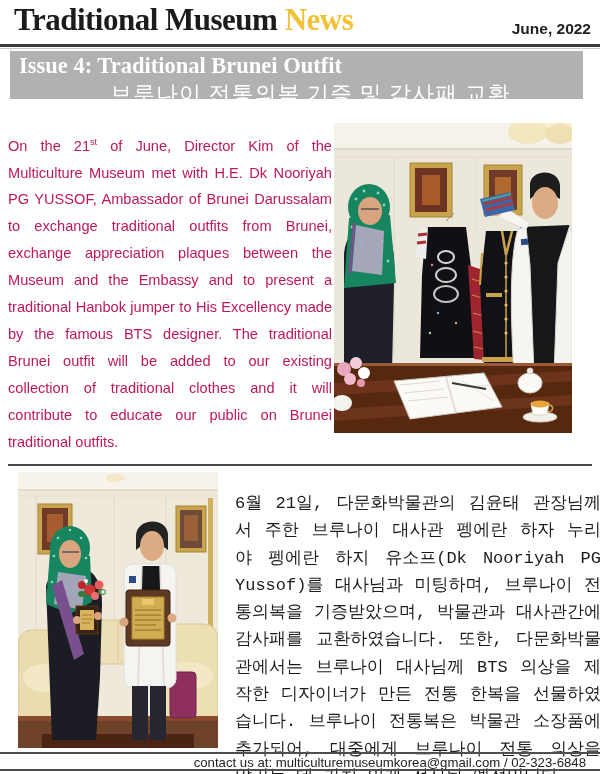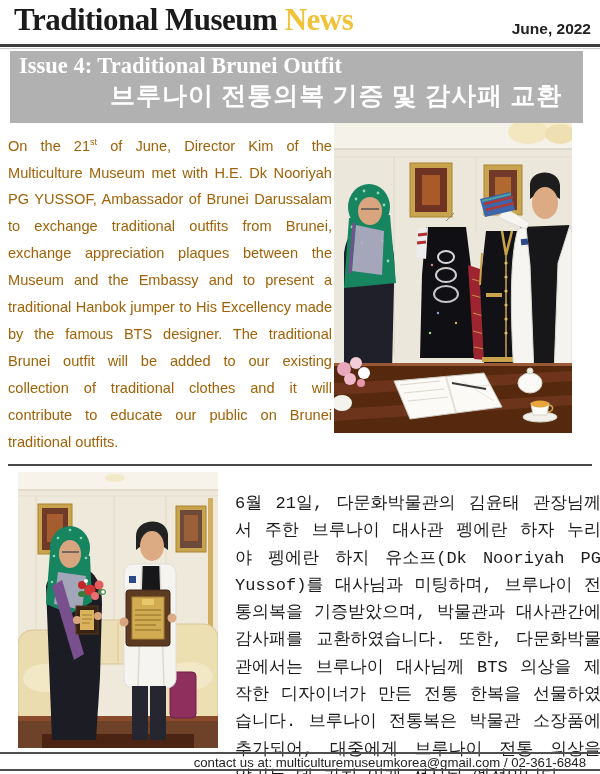--- a/index.html
+++ b/index.html
@@ -23,39 +23,39 @@
   .masthead-date{
     position:absolute;right:9px;top:20px;
     font-family:"Liberation Sans",sans-serif;
     font-weight:700;font-size:15.5px;color:#222;text-align:right;
   }
   .top-rule{position:absolute;left:0;top:44px;width:600px;height:3px;background:#3c3c3c;}
   .top-rule-shadow{position:absolute;left:0;top:48px;width:600px;height:1px;background:#c9c9c9;}
 
   
   .banner{
-    position:absolute;left:10px;top:51px;width:573px;height:72px;
+    position:absolute;left:10px;top:51px;width:573px;height:48px;
     background:#b1b1b1;
   }
   .banner-line1{
     position:absolute;left:9px;top:2px;
     font-family:"Liberation Serif",serif;font-weight:700;
     font-size:22.5px;color:#ffffff;white-space:nowrap;
   }
   .banner-line2{
     position:absolute;left:100px;top:28px;
-    font-family:"Liberation Serif",serif;font-weight:700;
-    font-size:25px;color:#ffffff;white-space:nowrap;letter-spacing:1px;
+    font-family:"Liberation Serif",serif;font-weight:400;
+    font-size:22px;color:#ffffff;white-space:nowrap;letter-spacing:1px;
   }
 
   
   .article-en{
     position:absolute;left:8px;top:118px;width:324px;
     font-size:14.6px;line-height:26.9px;
-    text-align:justify;color:#a16207;
+    text-align:justify;color:#be185d;
   }
   .article-en sup{font-size:9px;line-height:0;}
   .photo1{
     position:absolute;left:334px;top:123px;width:238px;height:310px;
     overflow:hidden;
   }
   .photo1 svg,.photo2 svg{display:block;width:100%;height:100%;}
 
   
   .section-divider{position:absolute;left:8px;top:464px;width:584px;height:2px;background:#4a4a4a;}
@@ -312,16 +312,16 @@
           <circle cx="85" cy="120" r="1.8" fill="#ffffff"></circle>
         <circle cx="59" cy="148" r="4" fill="#d9a57e"></circle>
         <circle cx="80" cy="144" r="4" fill="#d9a57e"></circle>
       </g>
     </svg>
   </figure>
 
   <p class="article-ko">6월 21일, 다문화박물관의 김윤태 관장님께서 주한 브루나이 대사관 펭에란 하자 누리야 펭에란 하지 유소프(Dk Nooriyah PG Yussof)를 대사님과 미팅하며, 브루나이 전통의복을 기증받았으며, 박물관과 대사관간에 감사패를 교환하였습니다. 또한, 다문화박물관에서는 브루나이 대사님께 BTS 의상을 제작한 디자이너가 만든 전통 한복을 선물하였습니다. 브루나이 전통복은 박물관 소장품에 추가되어, 대중에게 브루나이 전통 의상을 알리는 데 가치 있게 전시될 예정입니다.</p>
 
   <div class="footer-rule-top"></div>
-  <div class="footer-contact">contact us at: multiculturemuseumkorea@gmail.com / 02-361-6848</div>
+  <div class="footer-contact">contact us at: multiculturemuseumkorea@gmail.com / 02-323-6848</div>
   <div class="footer-rule-bottom"></div>
 
 </div>
 
 </body></html>

